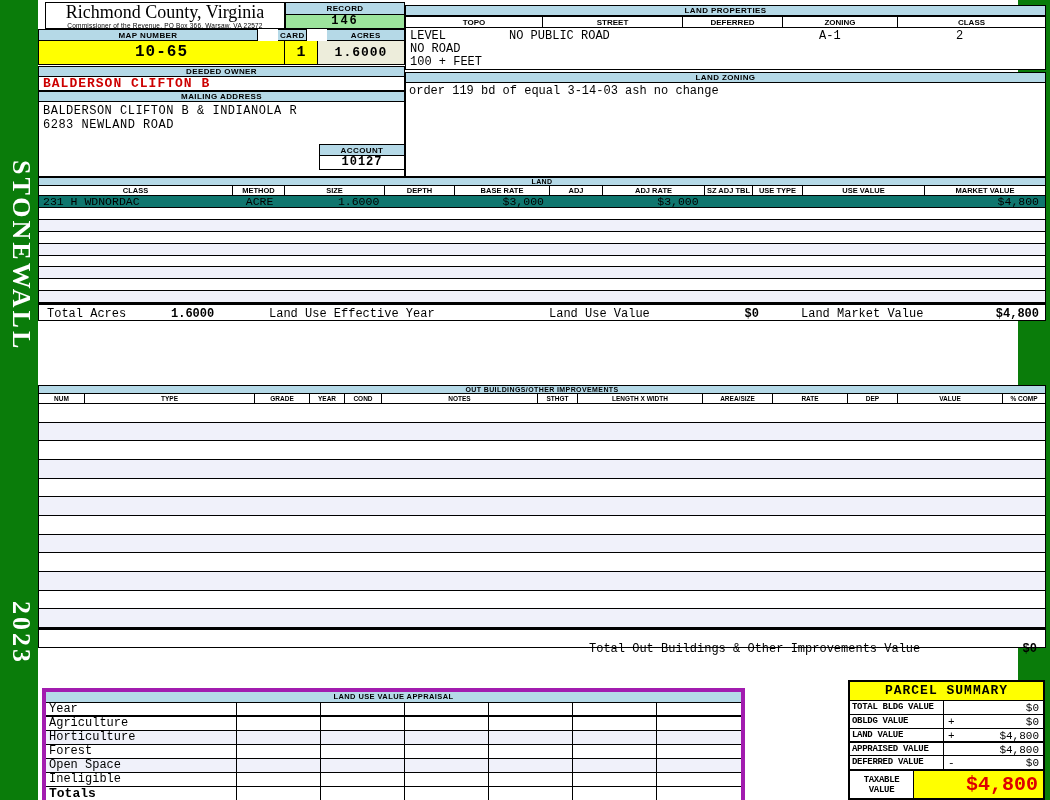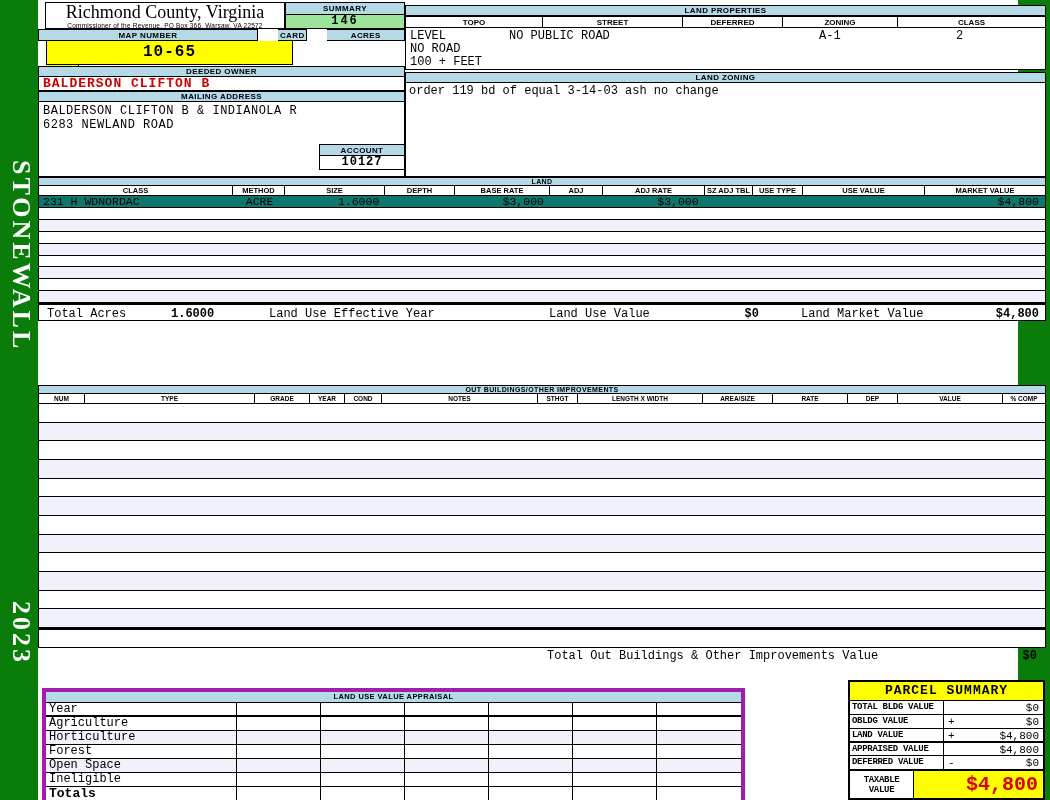--- a/index.html
+++ b/index.html
@@ -23,21 +23,21 @@
   #county-box { position:absolute; left:7px; top:2px; width:240px; height:27px; border:1px solid #000; background:#fff; text-align:center; }
   #county-title { font-family:"Liberation Serif",serif; font-size:18px; line-height:19px; }
   #county-sub { font-size:6.5px; line-height:7px; letter-spacing:0.2px; }
   #record-box { position:absolute; left:247px; top:2px; width:120px; height:27px; }
   #record-label { height:13px; line-height:12px; }
   #record-value { height:14px; background:#9ce49c; border:1px solid #000; border-top:none; text-align:center;
                   font:bold 12px "Liberation Mono",monospace; letter-spacing:2px; line-height:13px; }
   #idrow-labels { position:absolute; left:0; top:29px; width:367px; height:12px; display:flex;gap:20px; }
   #idrow-labels .bar { height:12px; line-height:11px; border-left:none; }
   #idrow-labels .bar:first-child { border-left:1px solid #000; }
-  #idrow-values { position:absolute; left:8px; top:41px; width:367px; height:24px; display:flex;flex-direction:column; }
+  #idrow-values { position:absolute; left:0; top:41px; width:367px; height:24px; display:flex; }
   #idrow-values > div { border:1px solid #000; border-top:none; border-left:none; text-align:center;
                         font-family:"Liberation Mono",monospace; font-weight:bold; }
   #idrow-values > div:first-child { border-left:1px solid #000; }
   #map-value { width:247px; background:#ffff00; font-size:16px; line-height:23px; letter-spacing:1px; }
   #card-value { width:33px; background:#ffff00; font-size:15px; line-height:23px; }
   #acres-value { width:87px; background:#ededdb; font-size:13px; line-height:23px; letter-spacing:1px; }
 
   
   #deeded-bar { position:absolute; left:0; top:66px; width:367px; height:11px; line-height:10px; }
   #owner-row { position:absolute; left:0; top:77px; width:367px; height:14px; border:1px solid #000; border-top:none;
@@ -90,21 +90,21 @@
   #ob-title-bar { height:9px; line-height:8px; font-size:7px; }
   #ob-headers { display:flex; height:10px; }
   #ob-headers .whead { height:10px; line-height:9px; font-size:6.5px; border-top:none; letter-spacing:0; }
   .ow0{width:47px}.ow1{width:170px}.ow2{width:55px}.ow3{width:35px}.ow4{width:37px}.ow5{width:156px}.ow6{width:40px}
   .ow7{width:125px}.ow8{width:70px}.ow9{width:75px}.ow10{width:50px}.ow11{width:105px}.ow12{width:43px}
   #ob-empty { height:224px; display:flex; flex-direction:column; border-left:1px solid #000; border-right:1px solid #000; }
   #ob-empty > div { flex:1; border-bottom:1px solid #000; background:#fff; }
   #ob-empty > div:nth-child(even) { background:#f0f1fa; }
   #ob-total { position:relative; height:20px; border:1px solid #000; border-top:2px solid #000; background:#fff;
               font:12px "Liberation Mono",monospace; }
-  #ob-total span { position:absolute; top:19px; white-space:pre; }
+  #ob-total span { position:absolute; top:12px; white-space:pre;margin-left:42px; }
 
   
   #appraisal { position:absolute; left:4px; top:688px; width:703px; border:4px solid #a21caf; background:#fff; }
   #appraisal-bar { height:11px; line-height:10px; border:none; border-bottom:1px solid #000; font-size:7.5px; }
   .app-row { display:flex; height:14px; border-bottom:1px solid #000; }
   .app-row:last-child { border-bottom:none; }
   .app-row.thick { border-bottom:2px solid #000; }
   .app-row.tint { background:#f0f1fa; }
   .app-label { width:193px; border-right:1px solid #000; font:12px "Liberation Mono",monospace; line-height:13px; padding-left:3px; }
   .app-cell { width:85px; border-right:1px solid #000; }
@@ -137,21 +137,21 @@
   </div>
 
   <div id="content">
 
     <div id="county-box">
       <div id="county-title">Richmond County, Virginia</div>
       <div id="county-sub">Commissioner of the Revenue, PO Box 366, Warsaw, VA 22572</div>
     </div>
 
     <div id="record-box">
-      <div id="record-label" class="bar">SUMMARY</div>
+      <div id="record-label" class="bar">RECORD</div>
       <div id="record-value">146</div>
     </div>
 
     <div id="idrow-labels">
       <div class="bar" style="width:247px">MAP NUMBER</div>
       <div class="bar" style="width:33px">CARD</div>
       <div class="bar" style="width:87px">ACRES</div>
     </div>
     <div id="idrow-values">
       <div id="map-value">10-65</div>

